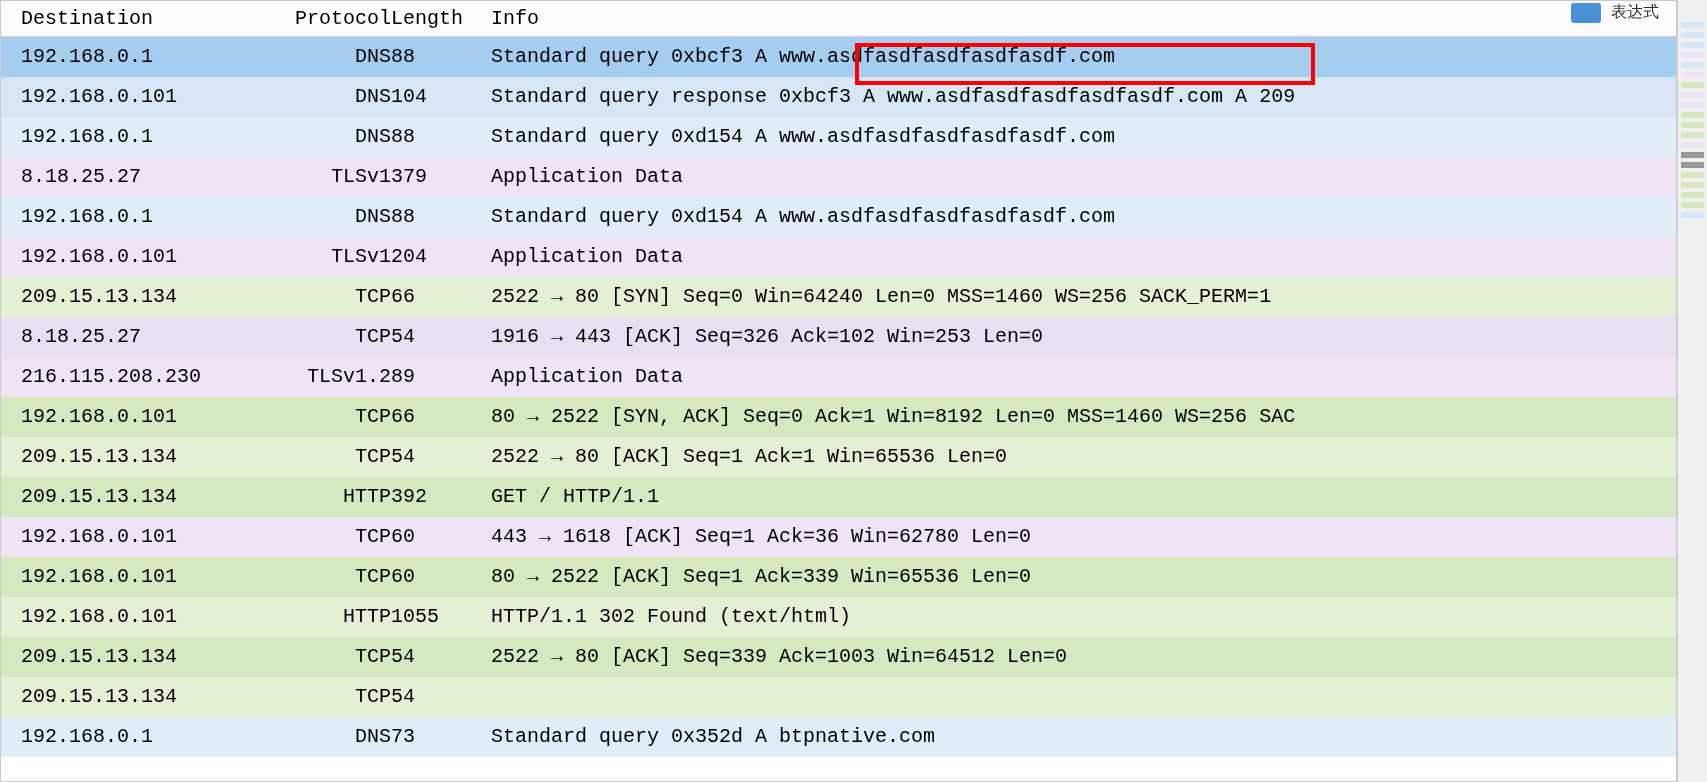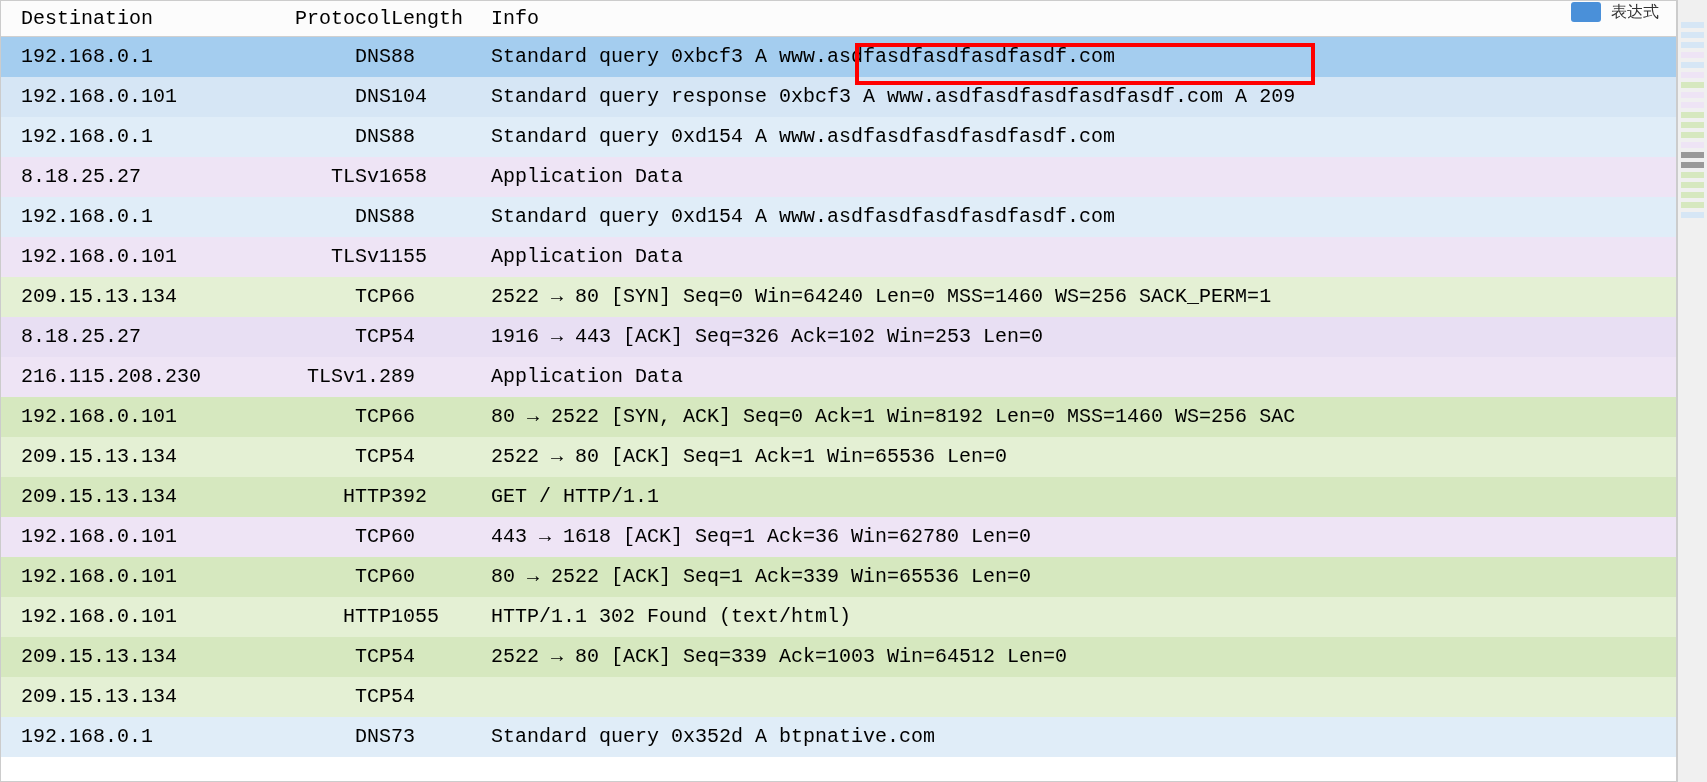--- a/index.html
+++ b/index.html
@@ -97,21 +97,21 @@
     .top-ribbon {
       position: absolute;
       top: 0;
       right: 40px;
       display: flex;
       gap: 10px;
       padding: 2px 8px;
       color: #333;
       font-family: sans-serif;
       font-size: 16px;
-      align-items: flex-start;
+      align-items: center;
     }
     .ribbon-icon {
       width: 30px;
       height: 20px;
       background: #4a90d9;
       border-radius: 3px;
     }
   </style>
 </head>
 <body>
@@ -140,33 +140,33 @@
         </div>
         <div class="packet-row row-dns-alt">
           <div class="col-dest">192.168.0.1</div>
           <div class="col-proto">DNS</div>
           <div class="col-length">88</div>
           <div class="col-info">Standard query 0xd154 A www.asdfasdfasdfasdfasdf.com</div>
         </div>
         <div class="packet-row row-tls">
           <div class="col-dest">8.18.25.27</div>
           <div class="col-proto">TLSv1</div>
-          <div class="col-length">658</div>
+          <div class="col-length">379</div>
           <div class="col-info">Application Data</div>
         </div>
         <div class="packet-row row-dns-alt">
           <div class="col-dest">192.168.0.1</div>
           <div class="col-proto">DNS</div>
           <div class="col-length">88</div>
           <div class="col-info">Standard query 0xd154 A www.asdfasdfasdfasdfasdf.com</div>
         </div>
         <div class="packet-row row-tls">
           <div class="col-dest">192.168.0.101</div>
           <div class="col-proto">TLSv1</div>
-          <div class="col-length">155</div>
+          <div class="col-length">204</div>
           <div class="col-info">Application Data</div>
         </div>
         <div class="packet-row row-tcp">
           <div class="col-dest">209.15.13.134</div>
           <div class="col-proto">TCP</div>
           <div class="col-length">66</div>
           <div class="col-info">2522 → 80 [SYN] Seq=0 Win=64240 Len=0 MSS=1460 WS=256 SACK_PERM=1</div>
         </div>
         <div class="packet-row row-tls-alt">
           <div class="col-dest">8.18.25.27</div>

